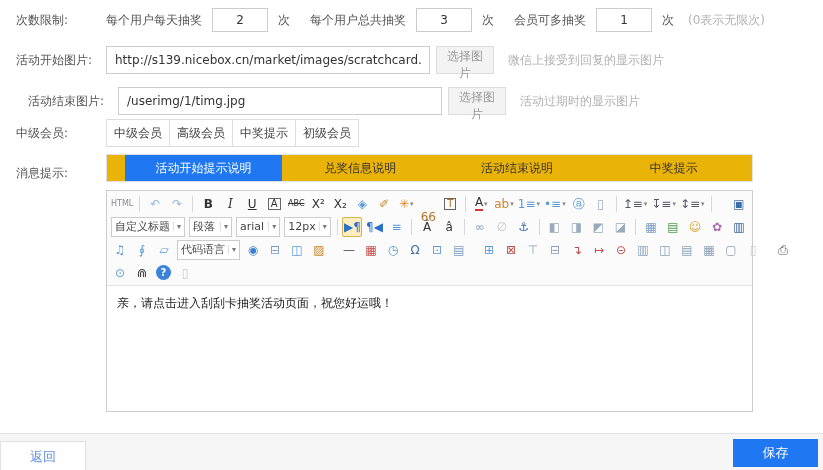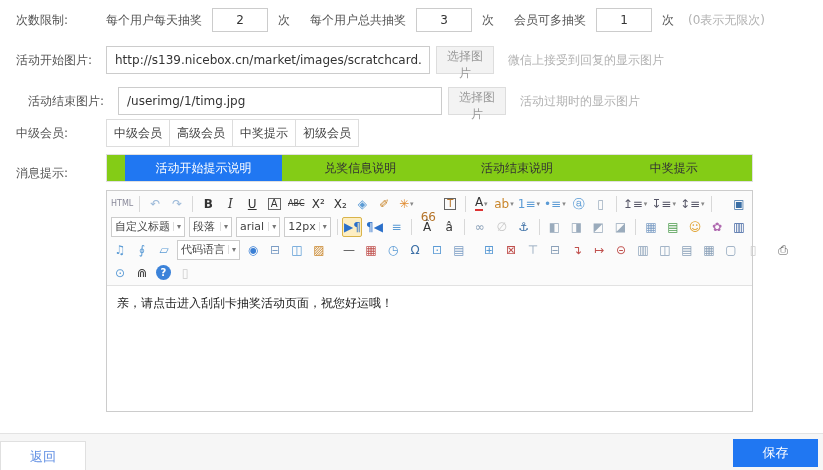--- a/index.html
+++ b/index.html
@@ -38,21 +38,21 @@
     font-family:"DejaVu Sans","Liberation Sans",sans-serif;
   }
   .member-group { display:flex; }
   .member-btn {
     width:64px; height:28px; background:#fff; border:1px solid #ddd;
     margin-left:-1px; display:flex; align-items:center; justify-content:center;
     color:#444; cursor:pointer;
   }
   .member-btn:first-child { margin-left:0; }
   .tabbar {
-    width:647px; display:flex; border:1px solid #e0e0e0; height:28px; background:#84cc16;padding-left:18px;
+    width:647px; display:flex; border:1px solid #e0e0e0; height:28px; background:#eab308;padding-left:18px;
   }
   .tab {
     flex:1; display:flex; align-items:center; justify-content:center;
     color:#333; cursor:pointer; height:100%;
   }
   .tab.active { background:#2077f2; color:#fff; }
   
   .editor {
     margin-left:106px; margin-top:8px; width:647px; height:222px;
     border:1px solid #ccc; display:flex; flex-direction:column; background:#fff;

